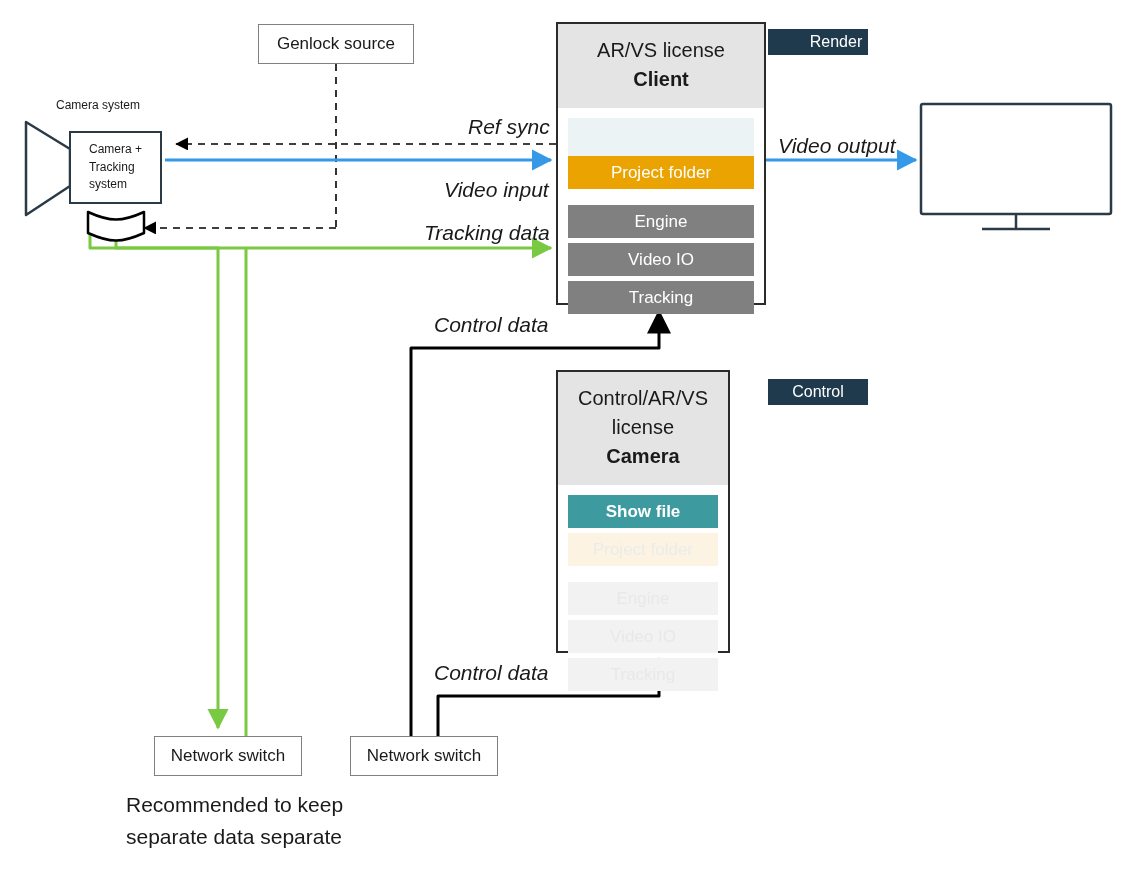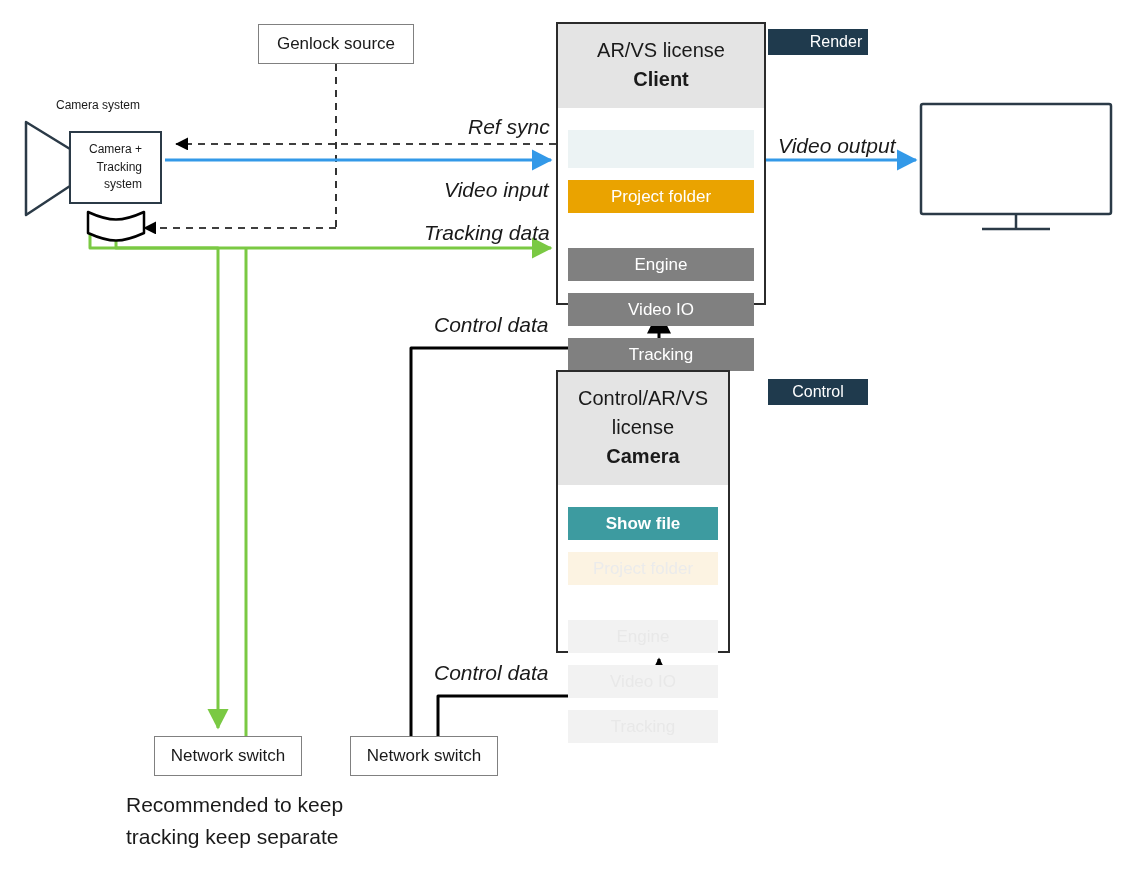--- a/index.html
+++ b/index.html
@@ -59,21 +59,20 @@
     padding: 10px 10px 10px 10px;
   }
   .row {
     box-sizing: border-box;
     height: 33px;
     line-height: 33px;
     text-align: center;
     font-size: 17px;
     color: #ffffff;
     margin-bottom: 5px;
-    margin-top: 12px;
   }
   .row:last-child { margin-bottom: 0; }
   .row.blank      { background: #ecf3f4; height: 38px; margin-bottom: 0; }
   .row.project    { background: #eaa300; }
   .row.grey       { background: #808080; }
   .row.spacer     { height: 11px; background: transparent; margin-bottom: 0; }
   .row.show       { background: #3d9ba0; font-weight: bold; text-align: center; }
   .row.project-faded { background: #fcf3e2; color: #ebebeb; }
   .row.grey-faded    { background: #f2f2f2; color: #e8e8e8; }
 
@@ -105,21 +104,21 @@
 
   
   .cam-body {
     position: absolute;
     box-sizing: border-box;
     border: 2px solid #2b3a47;
     background: #ffffff;
     font-size: 12px;
     line-height: 1.45;
     color: #1a1a1a;
-    text-align: right;
+    text-align: left;
     display: flex;
     align-items: center;
     justify-content: center;
   }
 </style>
 </head>
 <body>
 
 <div id="canvas">
 
@@ -212,21 +211,21 @@
 
   <div class="obox" style="left:154px; top:736px; width:148px; height:40px;">
     <span>Network switch</span>
   </div>
   <div class="obox" style="left:350px; top:736px; width:148px; height:40px;">
     <span>Network switch</span>
   </div>
 
   <div class="lbl center" style="left:226px; top:789px; width:200px; margin-left:-100px; line-height:1.5;">
     <div>Recommended to keep</div>
-    <div>tracking keep separate</div>
+    <div>separate data separate</div>
   </div>
 
   <div class="lbl italic" style="left:468px; top:115px;">Ref sync</div>
 
   <div class="lbl italic" style="left:444px; top:178px;">Video input</div>
 
   <div class="lbl italic" style="left:424px; top:221px;">Tracking data</div>
 
   <div class="lbl italic" style="left:778px; top:134px;">Video output</div>
 

